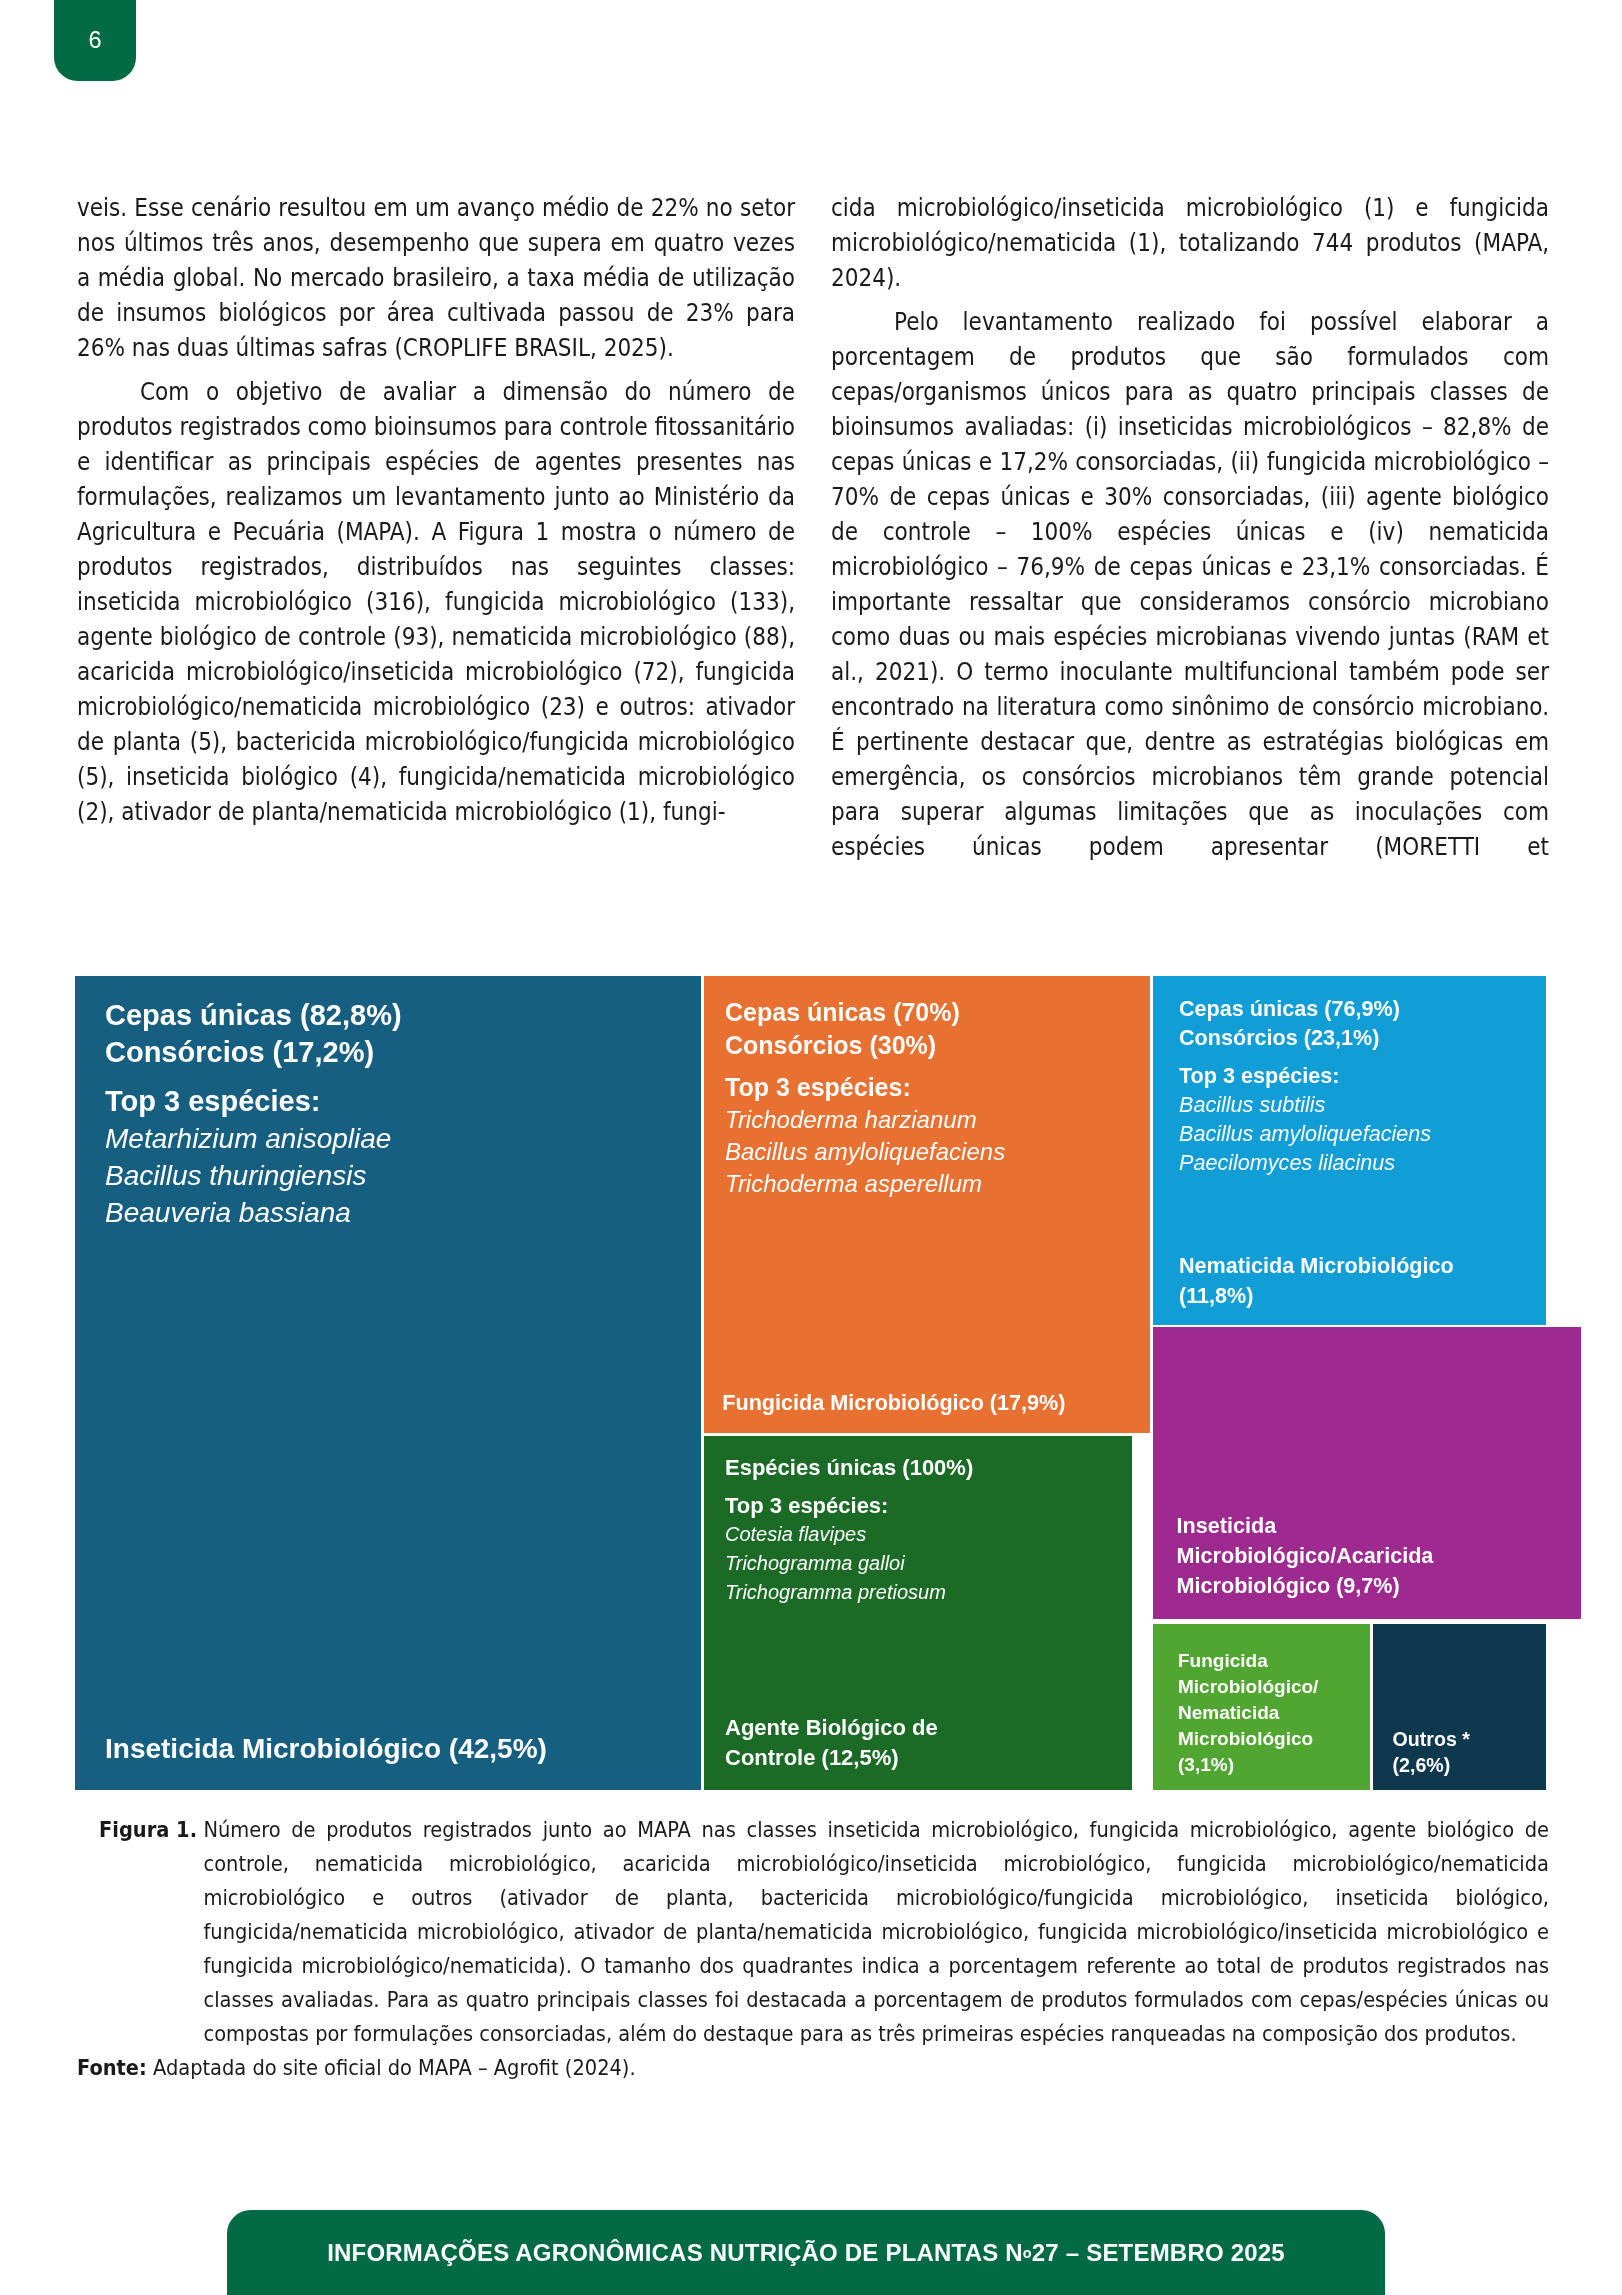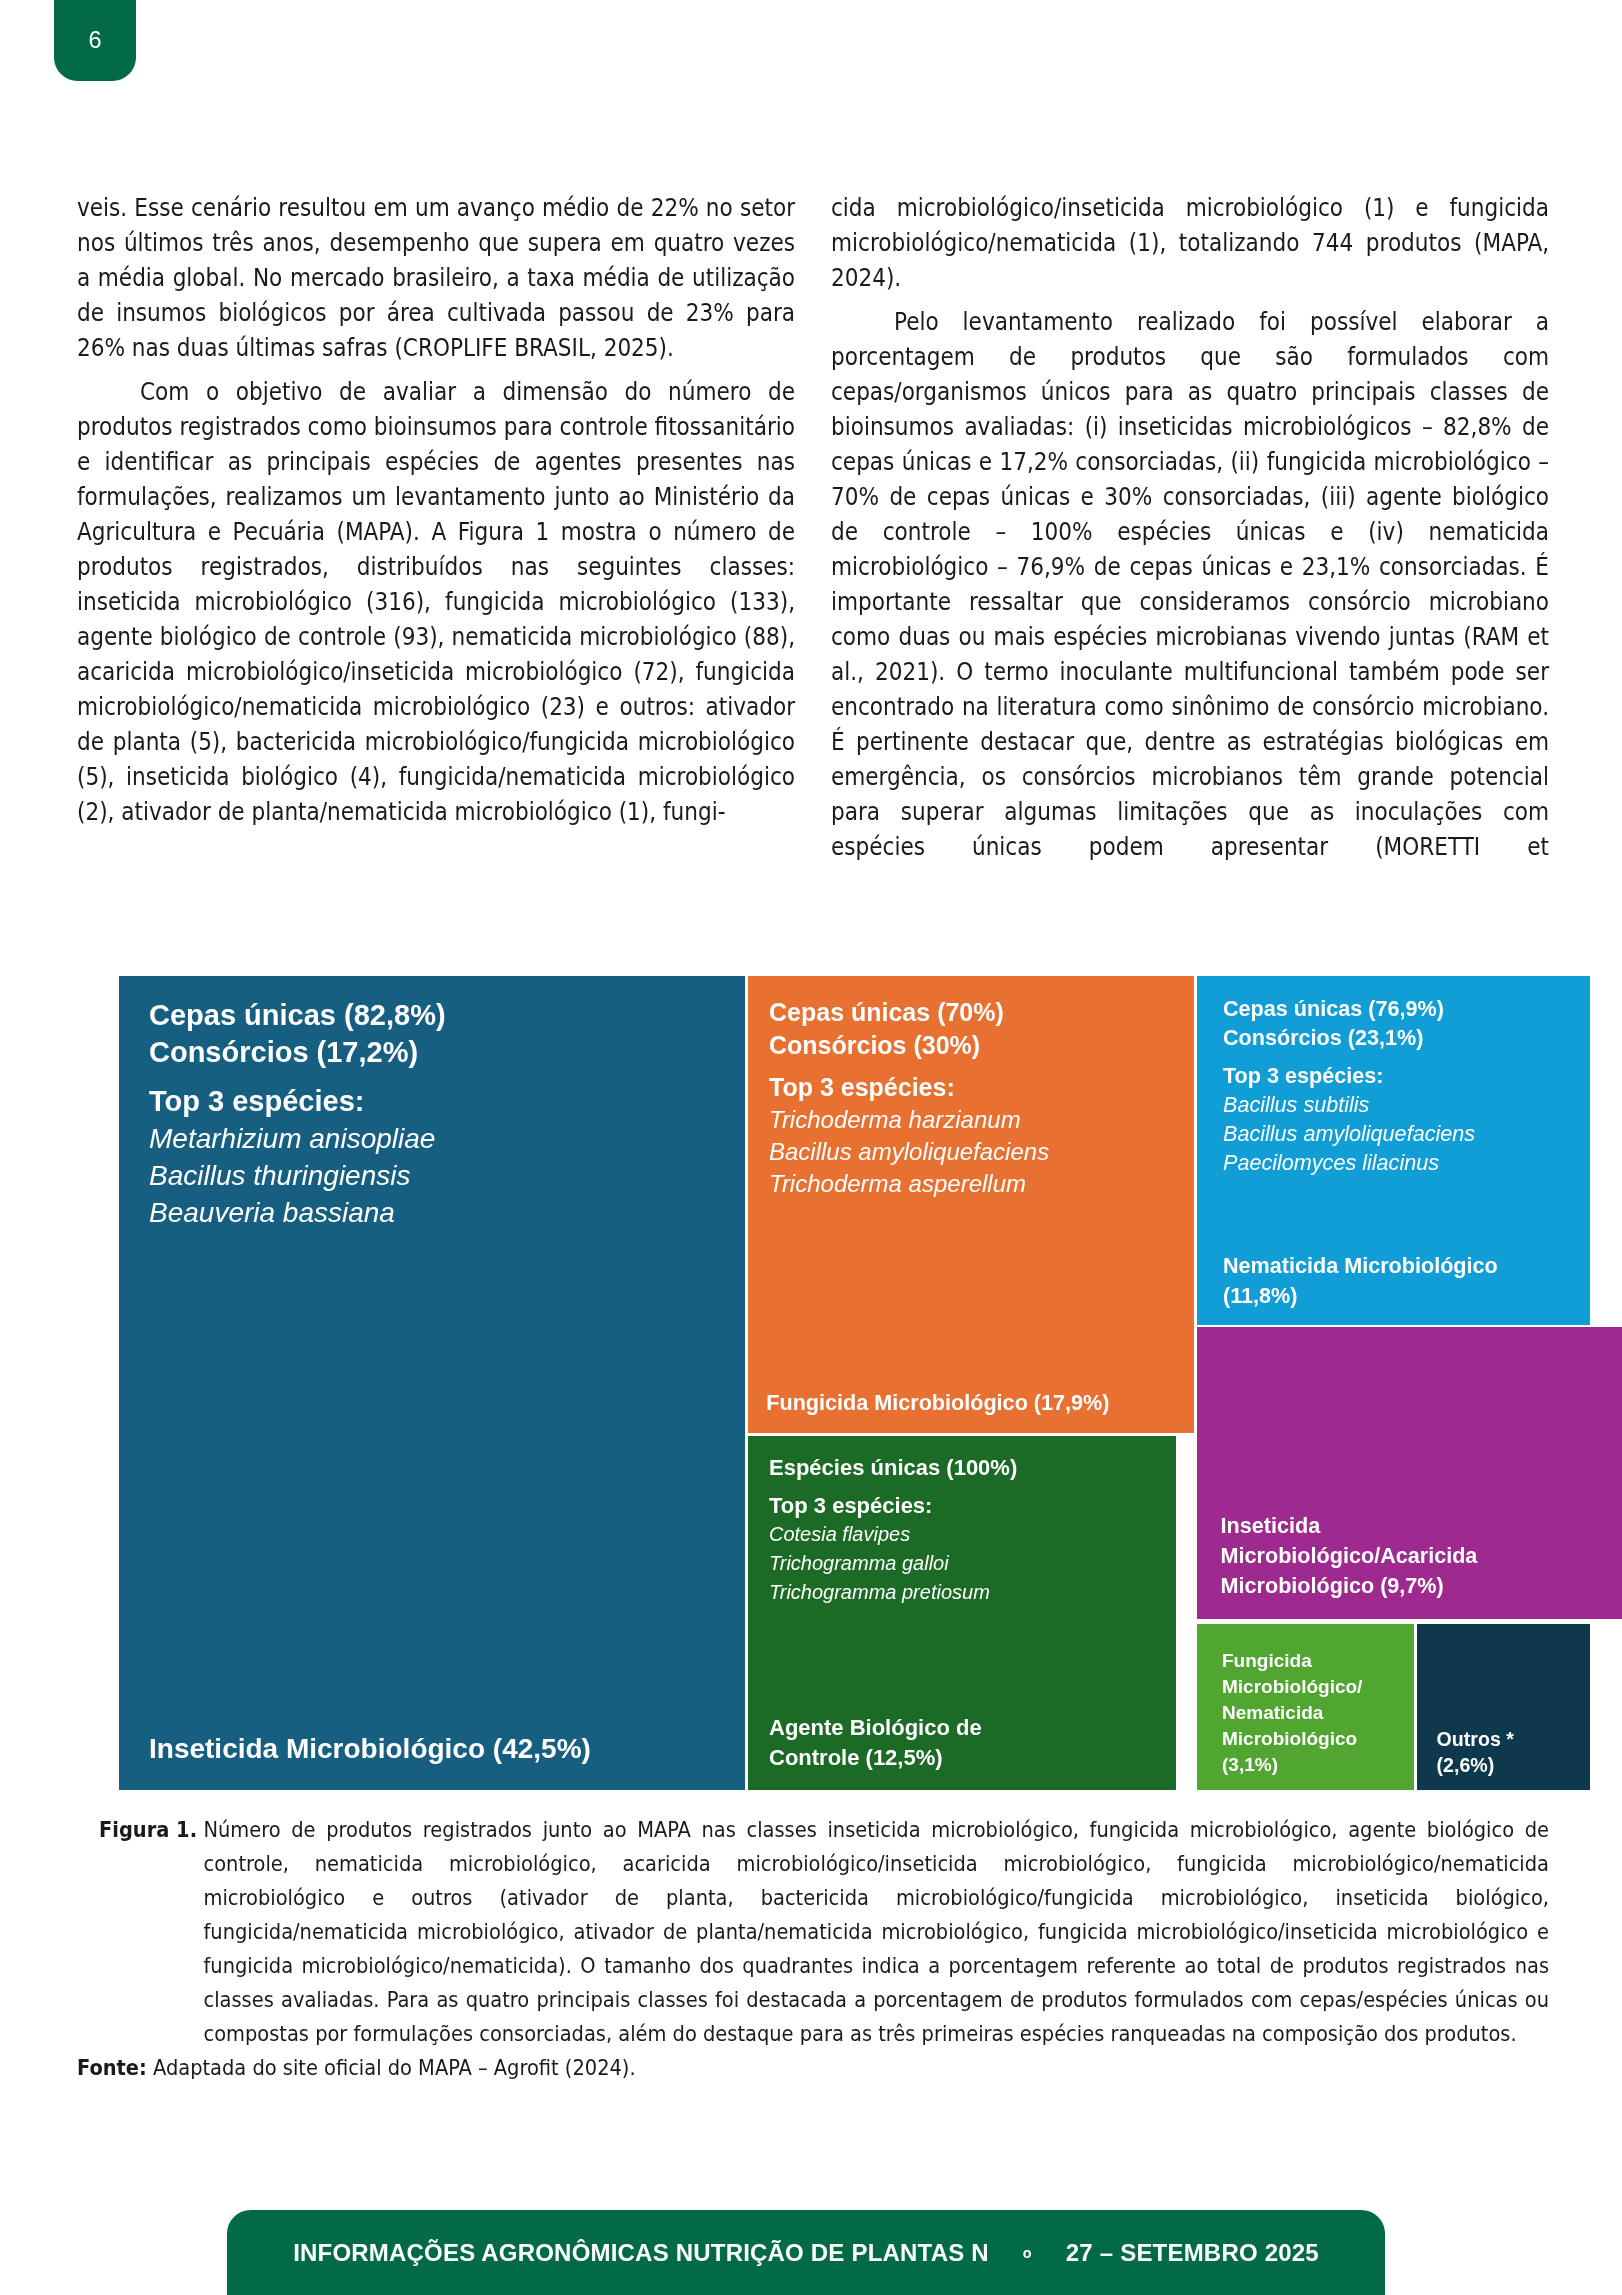--- a/index.html
+++ b/index.html
@@ -22,21 +22,21 @@
   .col-left { left: 77px; }
   .col-right { left: 831px; }
   .col p { margin: 0 0 9.2px 0; }
   .col p.indent { text-indent: 63px; }
   .col p.last-justify { text-align-last: justify; }
 
   .treemap {
     position: absolute; left: 75px; top: 976px; width: 1470px; height: 814px;
     font-family: "Liberation Sans", sans-serif; color: #fff;
   }
-  .tile { position: absolute; box-sizing: border-box; overflow: hidden; margin-left: 44px; }
+  .tile { position: absolute; box-sizing: border-box; overflow: hidden; }
   .tile .stat { font-weight: bold; }
   .tile .top3 { font-weight: bold; }
   .tile .sp { font-style: italic; }
   .tile .label { position: absolute; font-weight: bold; }
 
   
   .t-inset { left: 0; top: 0; width: 626px; height: 814px; background: #175f80; padding: 21px 0 0 30px; }
   .t-inset .stat { font-size: 29px; line-height: 37px; }
   .t-inset .top3 { font-size: 29px; line-height: 37px; margin-top: 11.8px; }
   .t-inset .sp { font-size: 28px; line-height: 37px; }
@@ -83,21 +83,21 @@
   .caption .fig { display: flex; }
   .caption .fig-label { font-weight: bold; white-space: nowrap; margin-right: 6.5px; margin-left: 22px; }
   .caption .fig-text { text-align: justify; }
   .caption .src-label { font-weight: bold; }
 
   .footer {
     position: absolute; left: 227px; top: 2210px; width: 1158px; height: 86px;
     background: #026a45; border-radius: 23.6px 23.6px 0 0;
     display: flex; align-items: center; justify-content: center;
     color: #fff; font-family: "Liberation Sans", sans-serif; font-weight: bold;
-    font-size: 24px; letter-spacing: 0.2px; gap: 34px;
+    font-size: 24px; letter-spacing: 0.2px;
   }
   .footer sup { font-size: 14.4px; }
 </style>
 </head>
 <body>
 
 <div class="page-tab">
   <span>6</span>
 </div>
 

